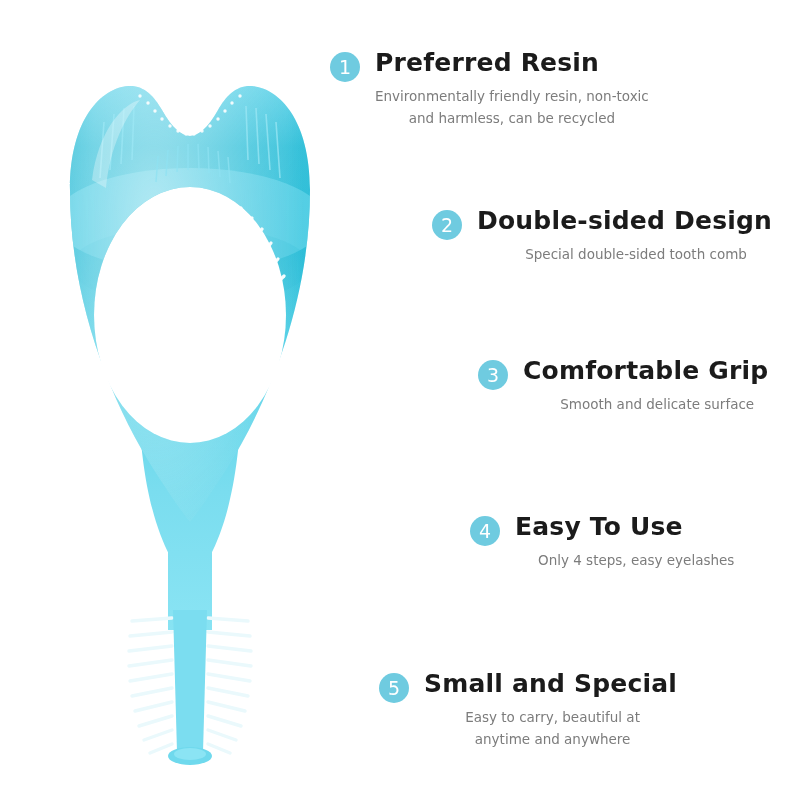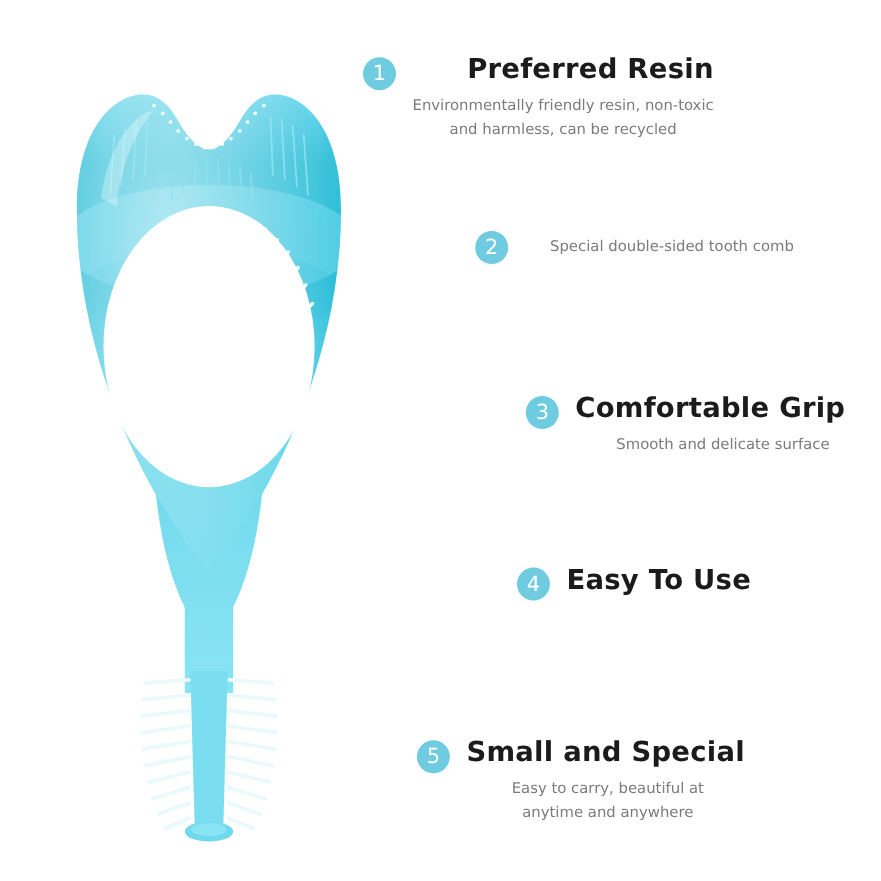--- a/index.html
+++ b/index.html
@@ -50,21 +50,20 @@
   .feature-text {
     margin-left: 15px;
   }
   .feature-title {
     color: #1B1B1B;
     font-weight: bold;
     font-size: 25px;
     line-height: 30px;
     letter-spacing: 0.2px;
     white-space: nowrap;
-    text-align: right;
   }
   .feature-desc {
     color: #7C7C7C;
     font-size: 13.5px;
     line-height: 22px;
     margin-top: 7px;
     white-space: nowrap;
     text-align: center;
   }
   .feature-desc .line { display: block; }
@@ -288,40 +287,44 @@
       <div class="feature-desc">
         <span class="line">Environmentally friendly resin, non-toxic</span>
         <span class="line">and harmless, can be recycled</span>
       </div>
     </div>
   </div>
 
   <div class="feature f2">
     <div class="badge">2</div>
     <div class="feature-text">
+      <div class="feature-title">Double-sided Design</div>
       <div class="feature-desc">
         <span class="line">Special double-sided tooth comb</span>
       </div>
     </div>
   </div>
 
   <div class="feature f3">
     <div class="badge">3</div>
     <div class="feature-text">
       <div class="feature-title">Comfortable Grip</div>
       <div class="feature-desc">
         <span class="line">Smooth and delicate surface</span>
       </div>
     </div>
   </div>
 
   <div class="feature f4">
     <div class="badge">4</div>
     <div class="feature-text">
       <div class="feature-title">Easy To Use</div>
+      <div class="feature-desc">
+        <span class="line">Only 4 steps, easy eyelashes</span>
+      </div>
     </div>
   </div>
 
   <div class="feature f5">
     <div class="badge">5</div>
     <div class="feature-text">
       <div class="feature-title">Small and Special</div>
       <div class="feature-desc">
         <span class="line">Easy to carry, beautiful at</span>
         <span class="line">anytime and anywhere</span>

